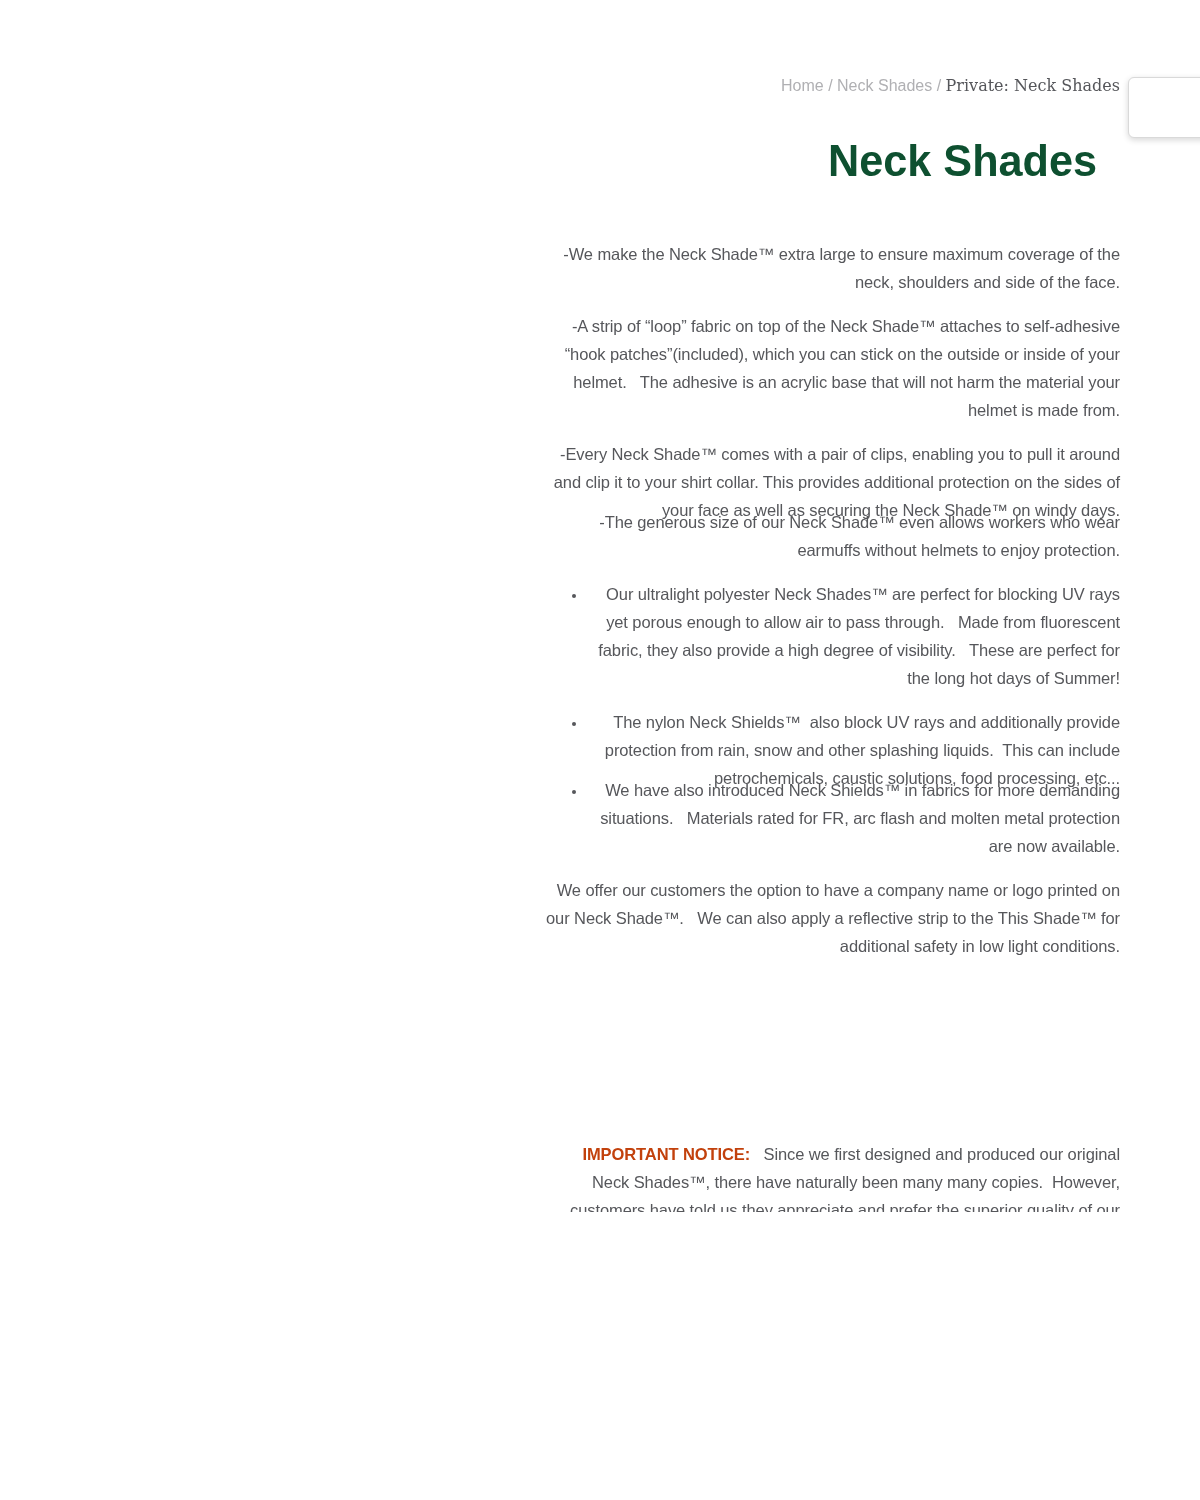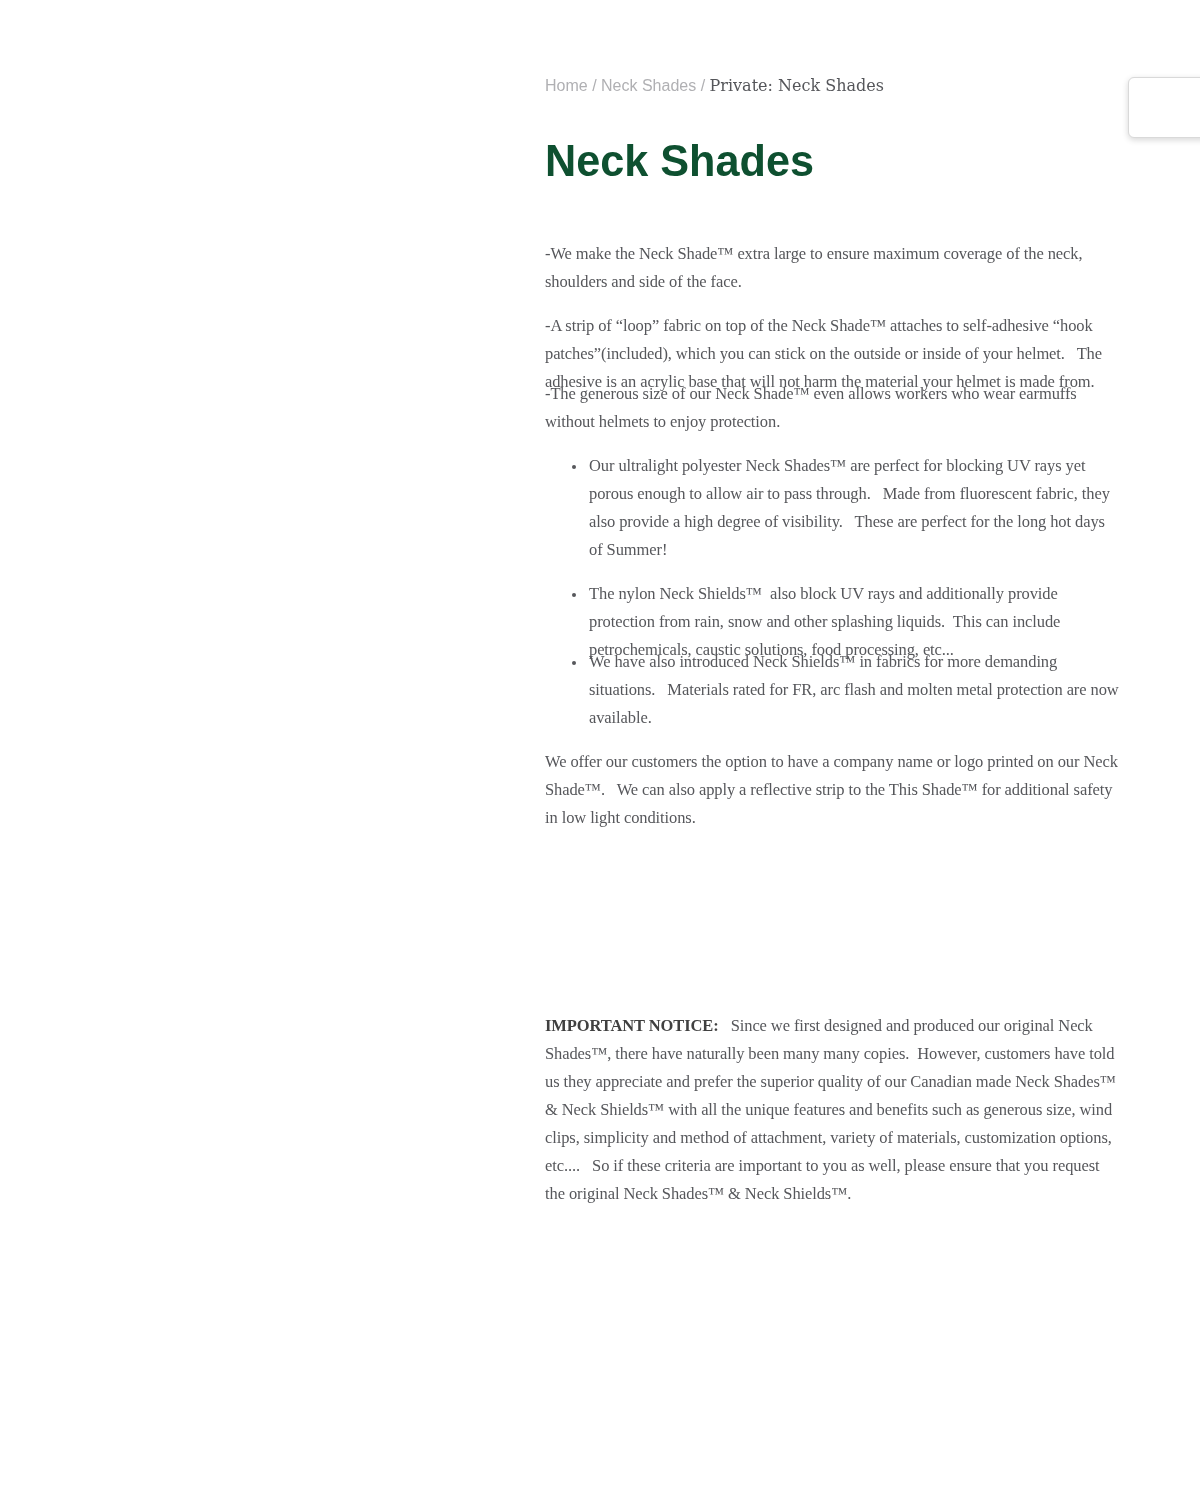--- a/index.html
+++ b/index.html
@@ -3,20 +3,21 @@
 <meta charset="utf-8">
 <style>
   html, body { margin: 0; padding: 0; background: #ffffff; }
   .page {
     position: relative;
     width: 1200px;
     height: 1212px;
     background: #ffffff;
     overflow: hidden;
     font-family: "DejaVu Serif", serif;
+    text-align: right;
   }
 
   
   .corner-card {
     position: absolute;
     left: 1128px;
     top: 77px;
     width: 110px;
     height: 59px;
     background: #ffffff;
@@ -58,21 +59,21 @@
     line-height: 44px;
     letter-spacing: 0px;
     color: #0e5030;
     transform: scaleX(0.96);
     transform-origin: left center;
   }
 
   .body-copy { margin-top: 57px; }
 
   .body-copy p, .body-copy li {
-    font-family: Liberation Serif, serif;
+    font-family: Liberation Sans, sans-serif;
     font-size: 16.5px;
     line-height: 28px;
     letter-spacing: -0.1px;
     color: #56575b;
     white-space: pre-wrap;
   }
   .body-copy p { margin: 0 0 16px 0; }
 
   .pull-up { margin-top: -32px !important; }
 
@@ -81,41 +82,42 @@
     padding: 0 0 0 42px;
     list-style: disc outside;
   }
   ul.feature-list li { margin: 0 0 16px 0; padding-left: 2px; }
   ul.feature-list li:last-child { margin-bottom: 0; }
   ul.feature-list li.pull-up { margin-top: -32px; }
   ul.feature-list li::marker { font-size: 13px; color: #56575b; }
 
   .gap-spacer { height: 164px; }
 
-  .notice b { font-weight: 700; color: #404040; }
+  .notice b { font-weight: 700; color: #c2410c; }
 </style>
 </head>
 <body>
 
 <div class="page">
 
   <div class="corner-card"></div>
 
   <div class="content">
 
     <nav class="breadcrumb"><a>Home</a><span class="sep"> / </span><a>Neck Shades</a><span class="sep"> / </span><span class="current">Private: Neck Shades</span></nav>
 
     <h1 class="page-title">Neck Shades</h1>
 
     <div class="body-copy">
 
       <p>-We make the Neck Shade™ extra large to ensure maximum coverage of the neck, shoulders and side of the face.</p>
 
       <p>-A strip of “loop” fabric on top of the Neck Shade™ attaches to self-adhesive “hook patches”(included), which you can stick on the outside or inside of your helmet.   The adhesive is an acrylic base that will not harm the material your helmet is made from.</p>
 
+      <p>-Every Neck Shade™ comes with a pair of clips, enabling you to pull it around and clip it to your shirt collar. This provides additional protection on the sides of your face as well as securing the Neck Shade™ on windy days.</p>
 
       <p class="pull-up">-The generous size of our Neck Shade™ even allows workers who wear earmuffs without helmets to enjoy protection.</p>
 
 
       <ul class="feature-list">
         <li>Our ultralight polyester Neck Shades™ are perfect for blocking UV rays yet porous enough to allow air to pass through.   Made from fluorescent fabric, they also provide a high degree of visibility.   These are perfect for the long hot days of Summer!</li>
         <li>The nylon Neck Shields™  also block UV rays and additionally provide protection from rain, snow and other splashing liquids.  This can include petrochemicals, caustic solutions, food processing, etc...</li>
         <li class="pull-up">We have also introduced Neck Shields™ in fabrics for more demanding situations.   Materials rated for FR, arc flash and molten metal protection are now available.</li>
       </ul>
 

